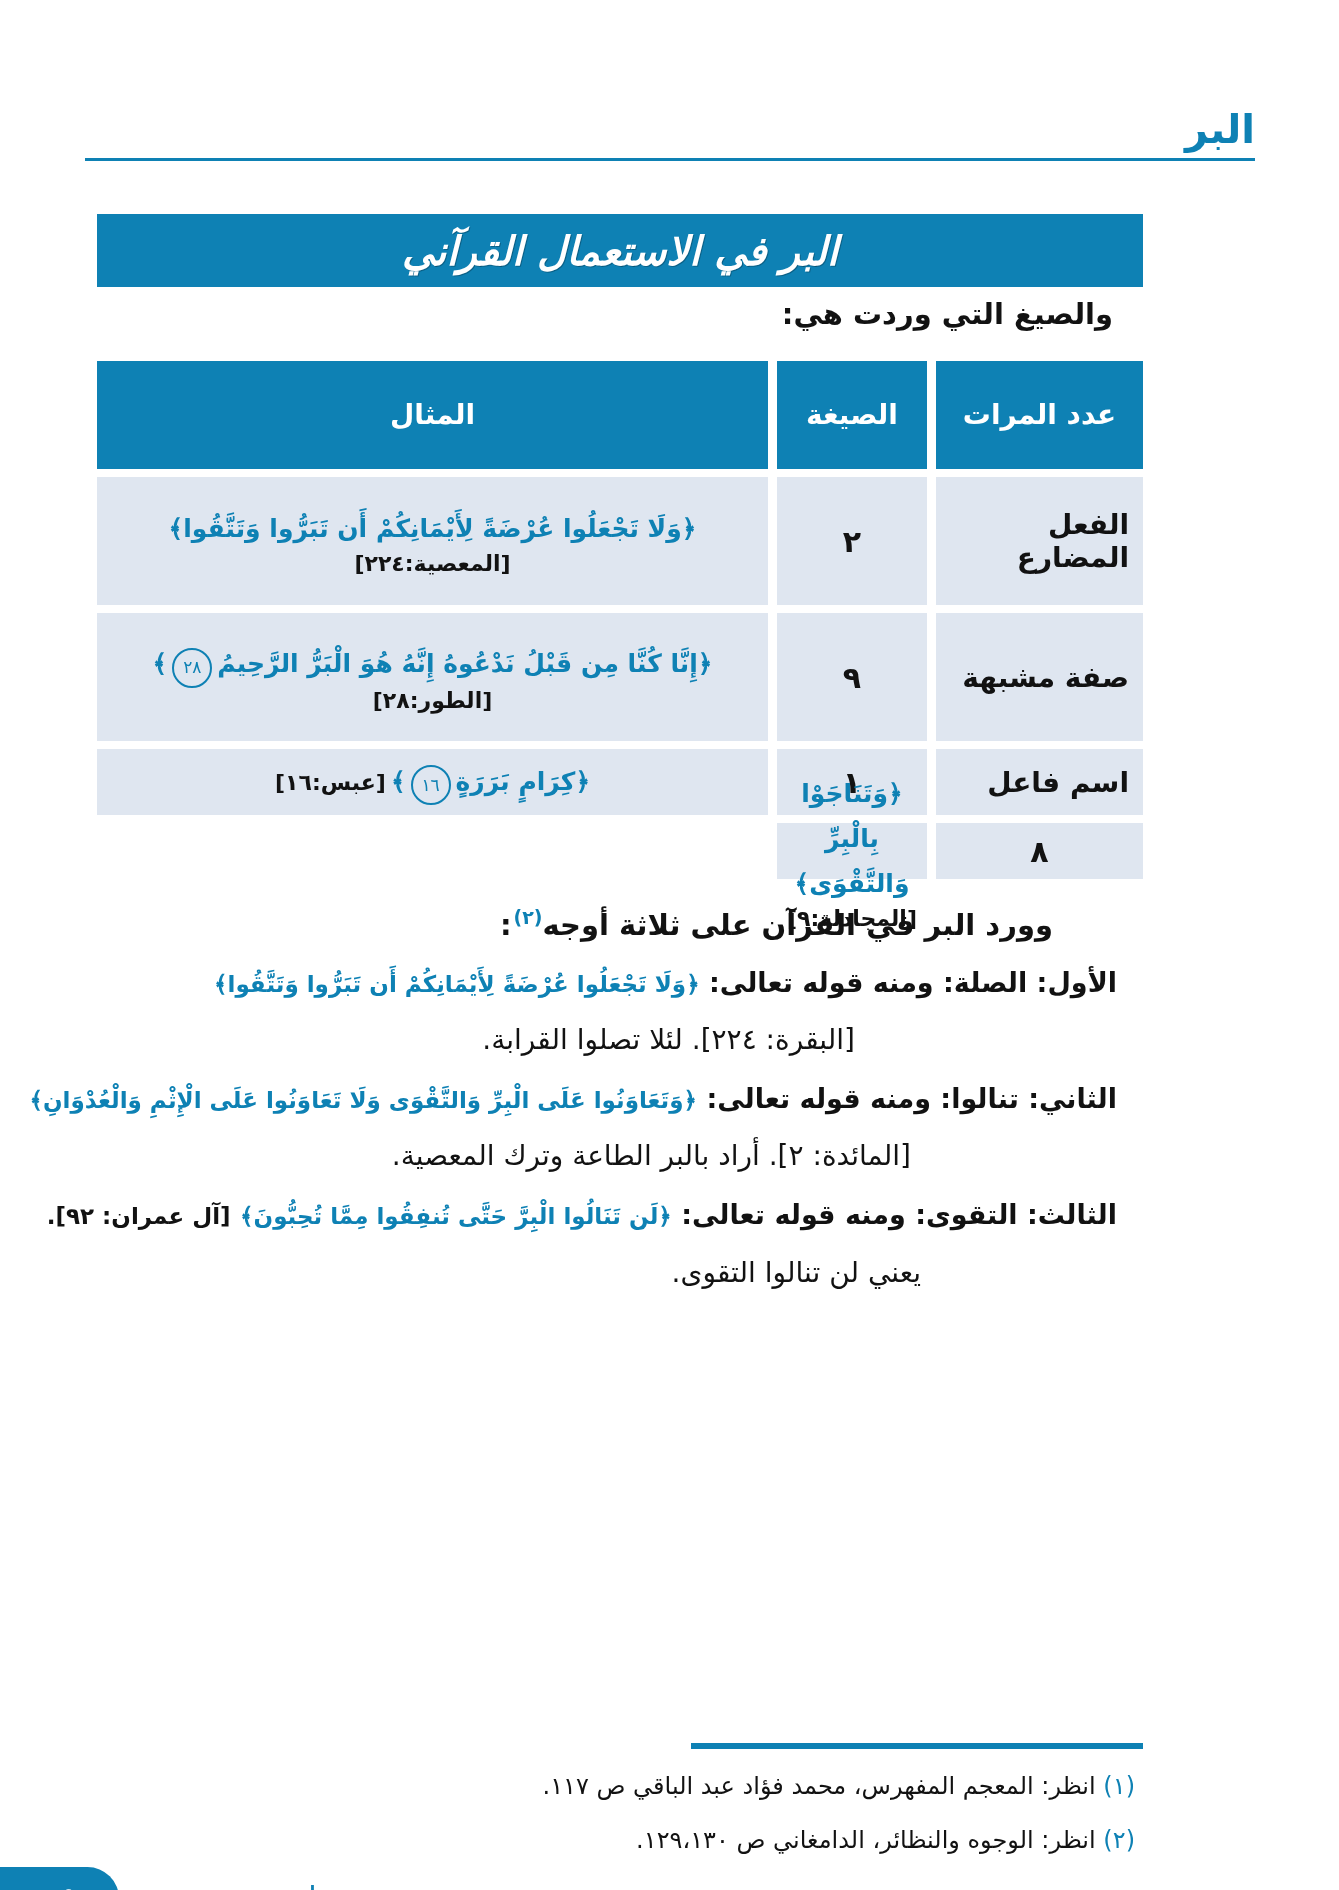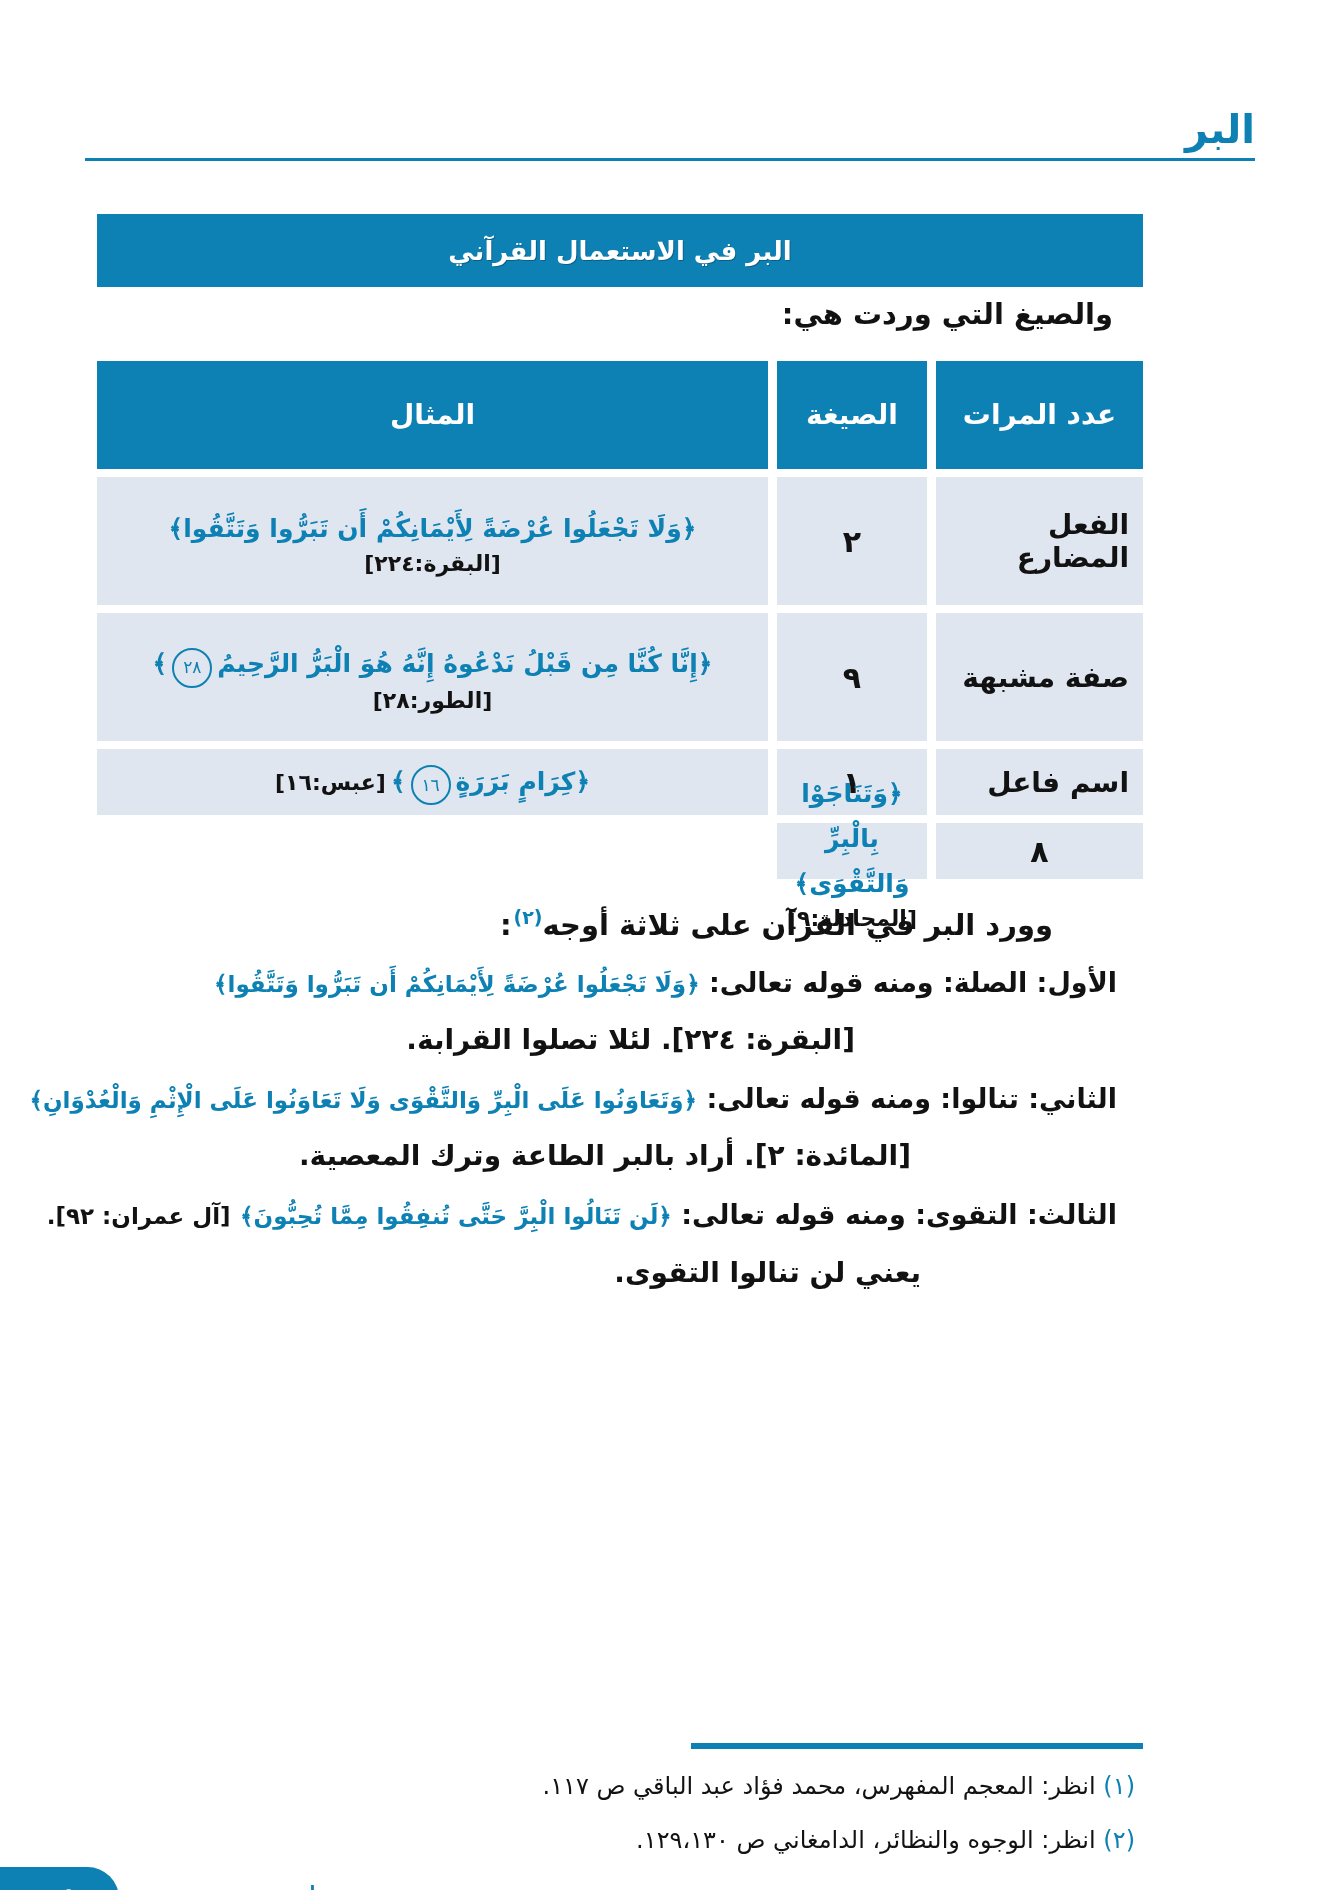--- a/index.html
+++ b/index.html
@@ -20,21 +20,21 @@
     margin:100px 84px 16px 85px;border-bottom:3px solid var(--accent);
     text-align:right;
   }
   .running-word{color:var(--accent);font-size:40px;font-weight:bold;line-height:58px;}
 
   
   .banner{
     margin:53px 196px 0 97px;height:73px;background:var(--accent);
     display:flex;align-items:center;justify-content:center;
   }
-  .banner-title{color:#fff;font-size:26px;font-weight:bold;margin:0;text-shadow:1px 1px 0 rgba(0,0,0,.25);}
+  .banner-title{color:#fff;font-size:40px;font-weight:bold;margin:0;text-shadow:1px 1px 0 rgba(0,0,0,.25);font-style:italic;}
 
   .content{margin:0 196px 0 97px;direction:rtl;text-align:right;}
 
   .intro-line{margin:0;font-size:29px;font-weight:bold;line-height:54px;}
   .intro-line.first{margin-top:14px;text-indent:118px;}
   .intro-line.second{text-indent:30px;}
   .fn-ref{color:var(--accent);font-size:19px;font-weight:bold;vertical-align:super;margin-left:2px;}
 
   
   .grid-table{
@@ -60,21 +60,21 @@
   }
   .verse-num:empty{display:none;}
 
   
   .sense-lead{margin:12px 0 0;font-size:29px;font-weight:bold;line-height:52px;text-indent:90px;}
   .sense{margin-top:2px;}
   .sense-line1{margin:0;font-size:27px;font-weight:bold;line-height:60px;white-space:nowrap;text-indent:26px;}
   .sense-line1 .verse{font-size:23px;}
   .sense-ref{font-size:23px;font-weight:bold;}
   .sense-ref:empty{display:none;}
-  .sense-line2{margin:0;font-size:28px;font-weight:bold;line-height:54px;}
+  .sense-line2{margin:0;font-size:28px;font-weight:normal;line-height:54px;}
   .pr-a{padding-right:288px;}
   .pr-b{padding-right:232px;}
   .pr-c{padding-right:222px;}
 
   
   .footnotes{position:absolute;top:1643px;right:196px;width:660px;direction:rtl;text-align:right;}
   .fn-rule{width:452px;height:6px;background:var(--accent);margin:0 0 14px 0;}
   .fn{margin:8px;font-size:24px;font-weight:normal;line-height:46px;}
   .fn-marker{color:var(--accent);}
 
@@ -105,21 +105,21 @@
 
     <div class="grid-table">
 
       <div class="th">عدد المرات</div>
       <div class="th">الصيغة</div>
       <div class="th">المثال</div>
 
       <div class="td td-form">الفعل المضارع</div>
       <div class="td td-count">٢</div>
       <div class="td td-example">
-        <p style="margin:0"><span class="verse">﴿وَلَا تَجْعَلُوا عُرْضَةً لِأَيْمَانِكُمْ أَن تَبَرُّوا وَتَتَّقُوا</span><span class="verse">﴾</span> <span class="verse-ref">[البقرة:٢٢٤]</span></p>
+        <p style="margin:0"><span class="verse">﴿وَلَا تَجْعَلُوا عُرْضَةً لِأَيْمَانِكُمْ أَن تَبَرُّوا وَتَتَّقُوا</span><span class="verse">﴾</span> <span class="verse-ref">[المعصية:٢٢٤]</span></p>
       </div>
 
       <div class="td td-form">صفة مشبهة</div>
       <div class="td td-count">٩</div>
       <div class="td td-example">
         <p style="margin:0"><span class="verse">﴿إِنَّا كُنَّا مِن قَبْلُ نَدْعُوهُ إِنَّهُ هُوَ الْبَرُّ الرَّحِيمُ</span><span class="verse-num">٢٨</span><span class="verse">﴾</span></p>
         <p style="margin:0" class="verse-ref">[الطور:٢٨]</p>
       </div>
 
       <div class="td td-form">اسم فاعل</div>

